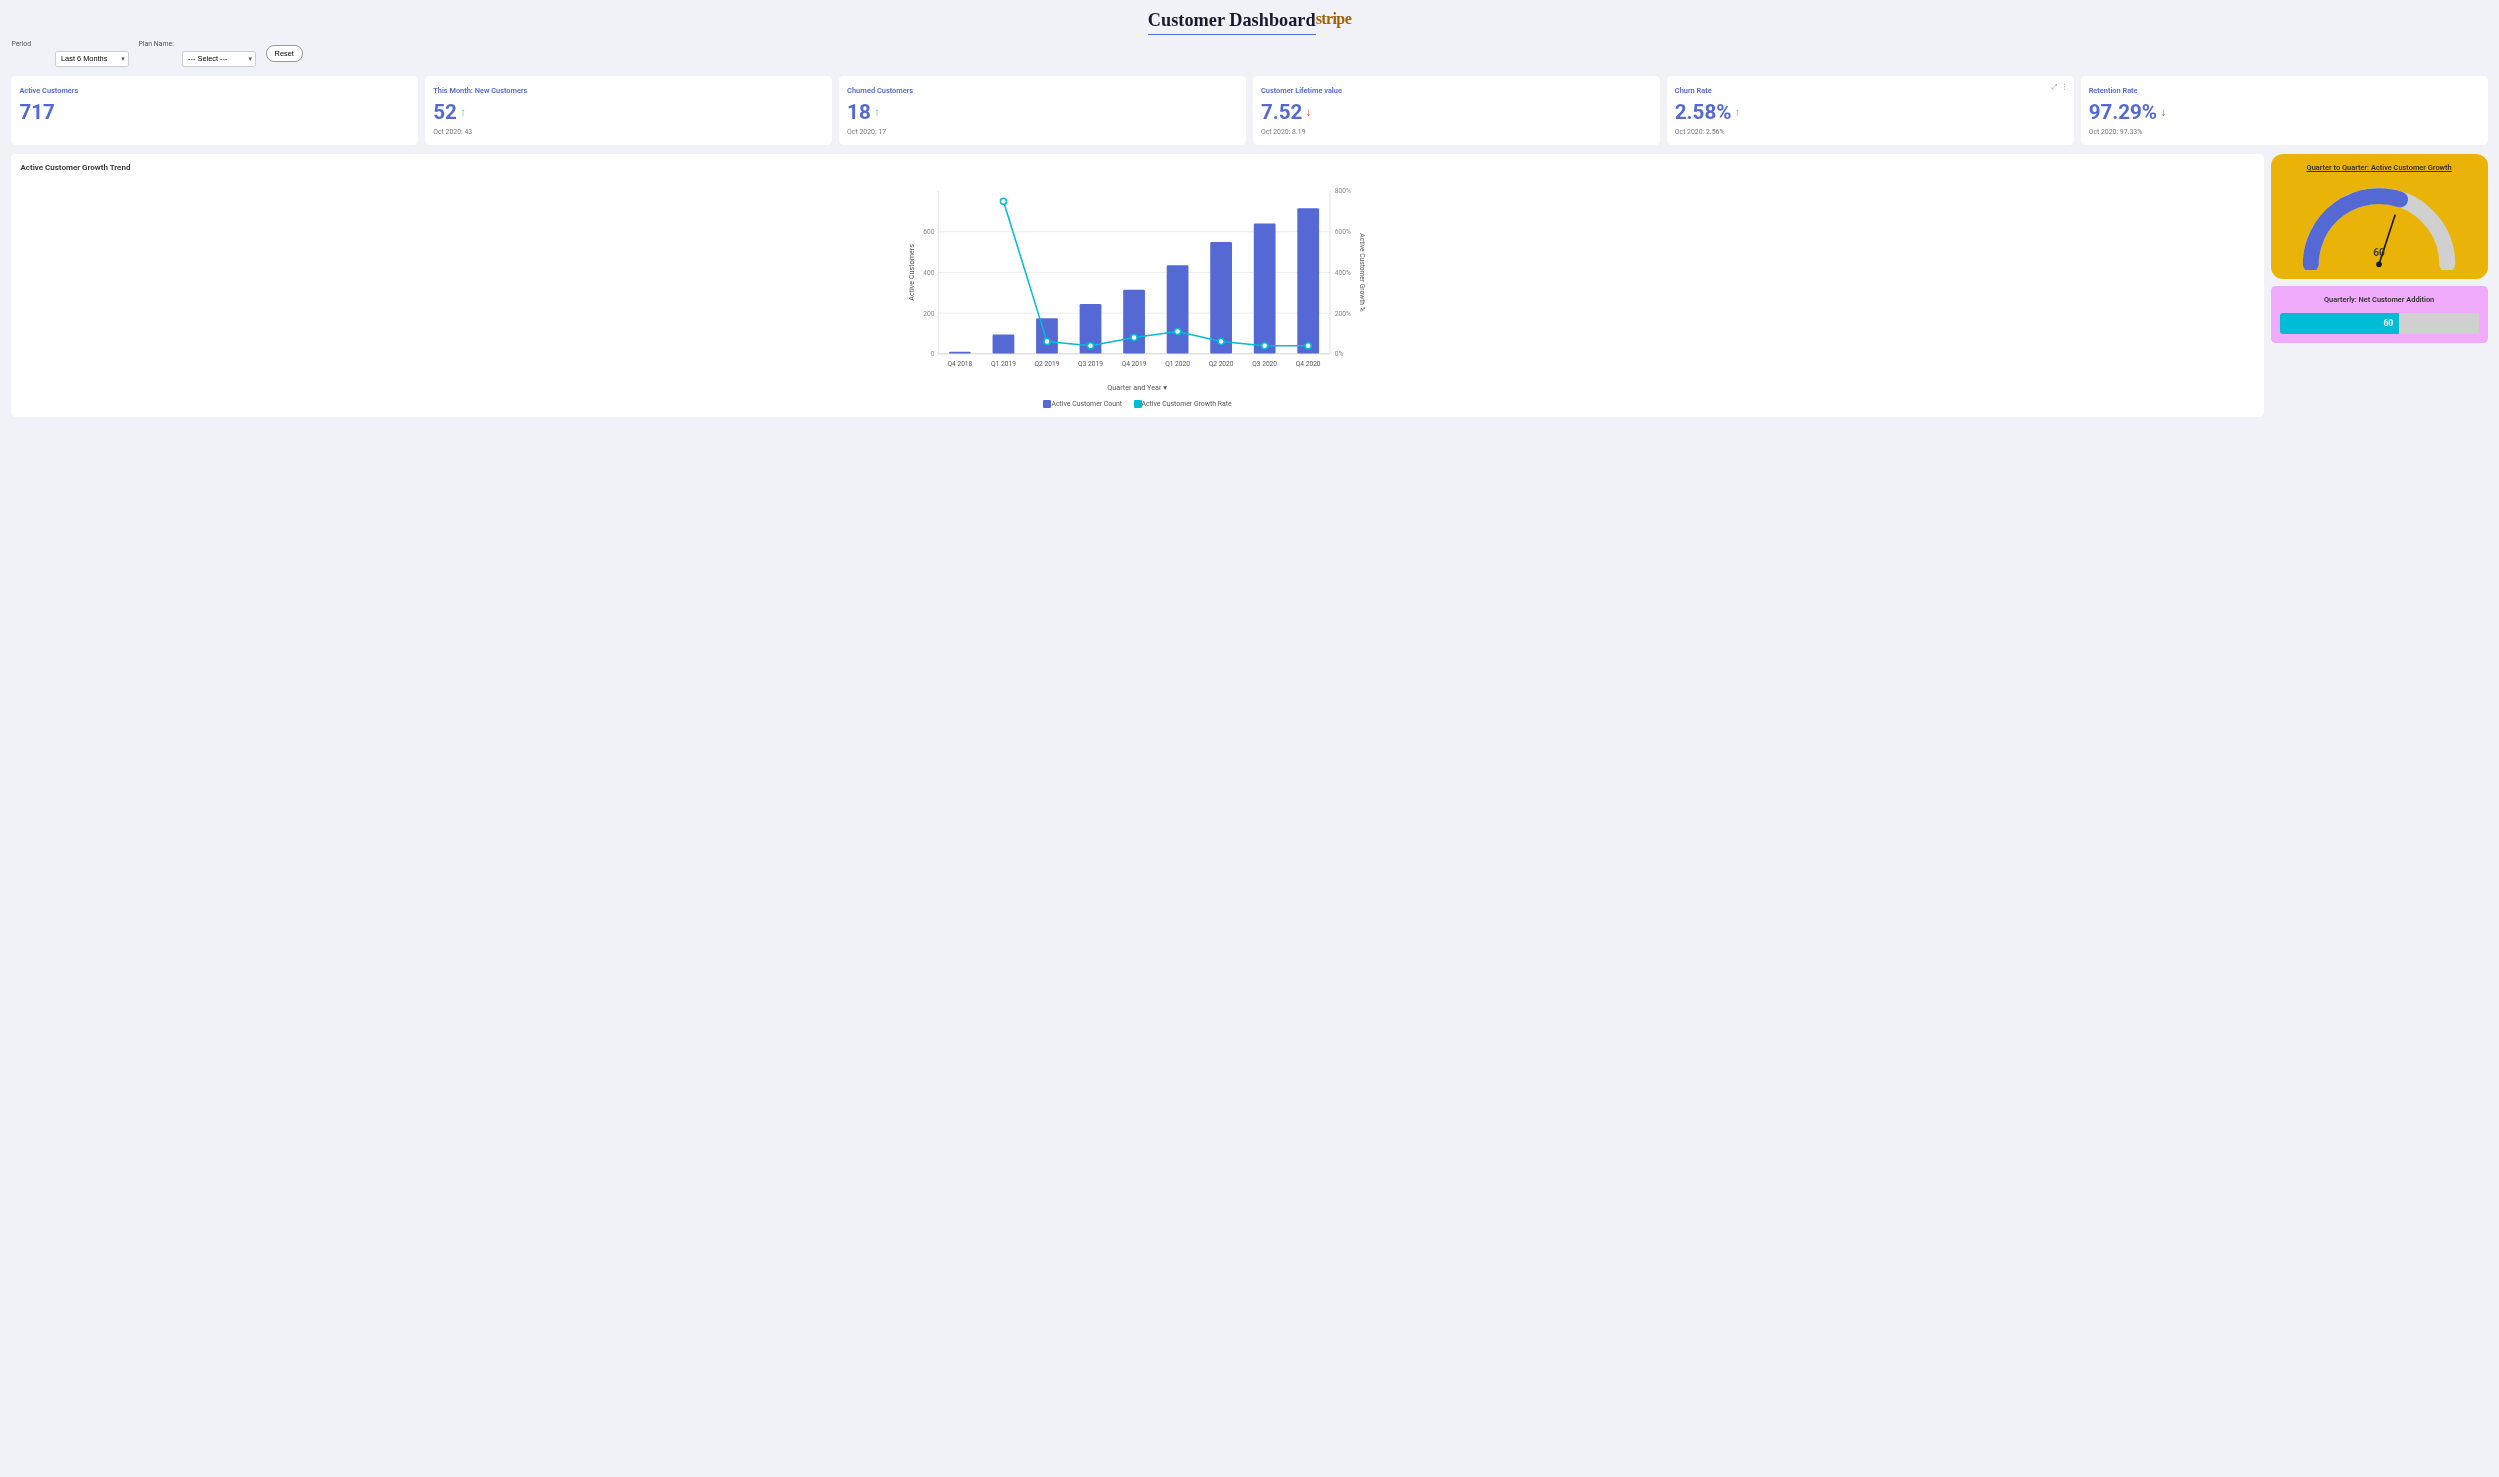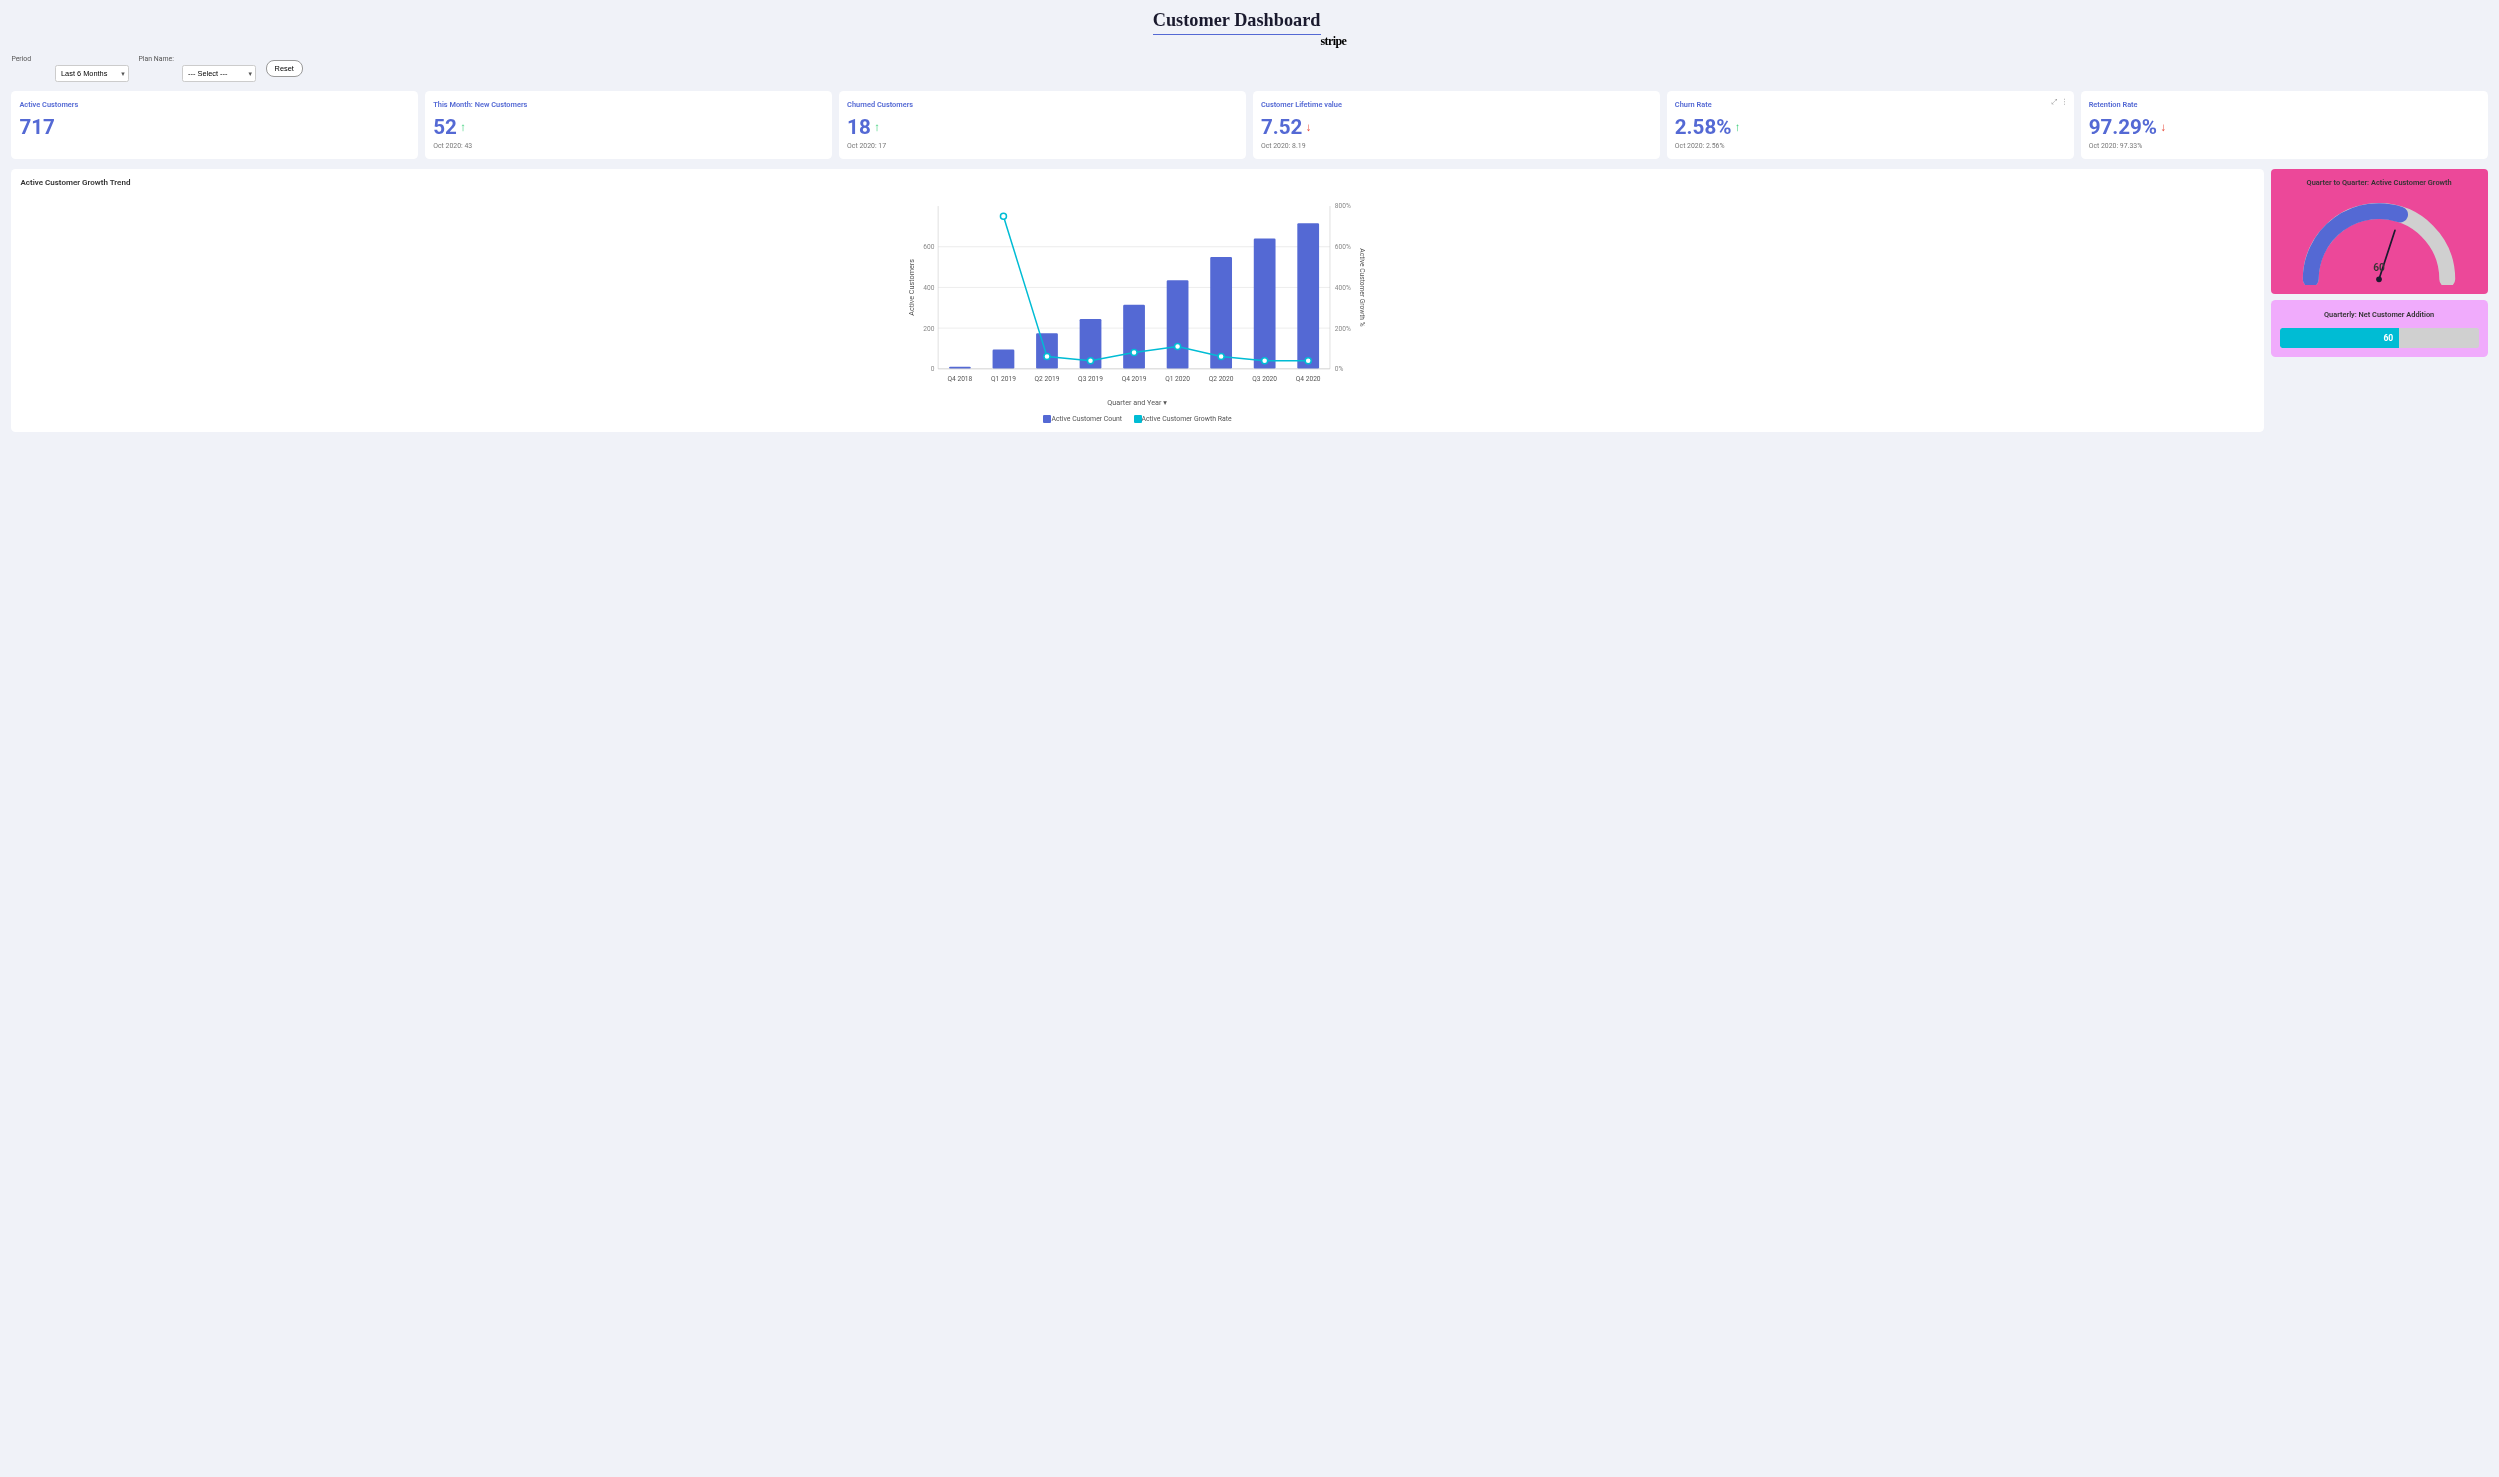--- a/index.html
+++ b/index.html
@@ -18,25 +18,24 @@
       font-family: Liberation Serif, serif;
     }
     .dashboard-title {
       font-size: 18.3px;
       font-weight: 700;
       color: #1a1a2e;
       border-bottom: 1.7px solid #5469d4;
       padding-bottom: 2.3px;
     }
     .stripe-logo {
-      font-size: 12px;
+      font-size: 16px;
       font-weight: 700;
-      color: #000000;
+      color: #a16207;
       letter-spacing: -0.6px;
-      margin-top: 24px;
     }
     .filters {
       display: flex;
       align-items: center;
       gap: 9.1px;
       margin-bottom: 9.1px;
       margin-top: 5.7px;
     }
     .filter-group {
       display: flex;
@@ -174,23 +173,24 @@
       border-radius: 1.1px;
     }
 
     
     .right-panel {
       display: flex;
       flex-direction: column;
       gap: 6.9px;
     }
     .gauge-card {
-      background: #ec4899;
-      border-radius: 4px;
+      background: #eab308;
+      border-radius: 12px;
       padding: 9.1px;
+      text-decoration: underline;
     }
     .gauge-title {
       font-size: 7.4px;
       font-weight: 600;
       color: #333;
       margin-bottom: 6.9px;
       text-align: center;
     }
     .gauge-container {
       display: flex;

